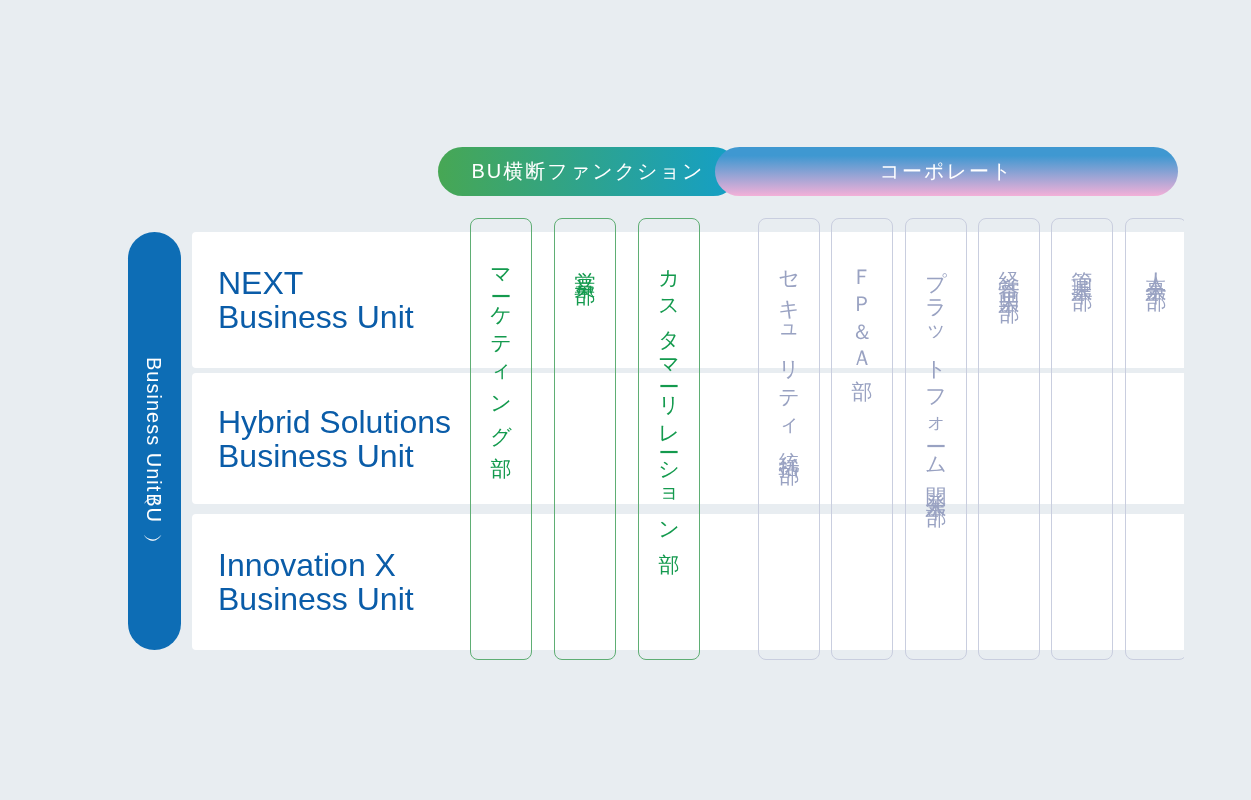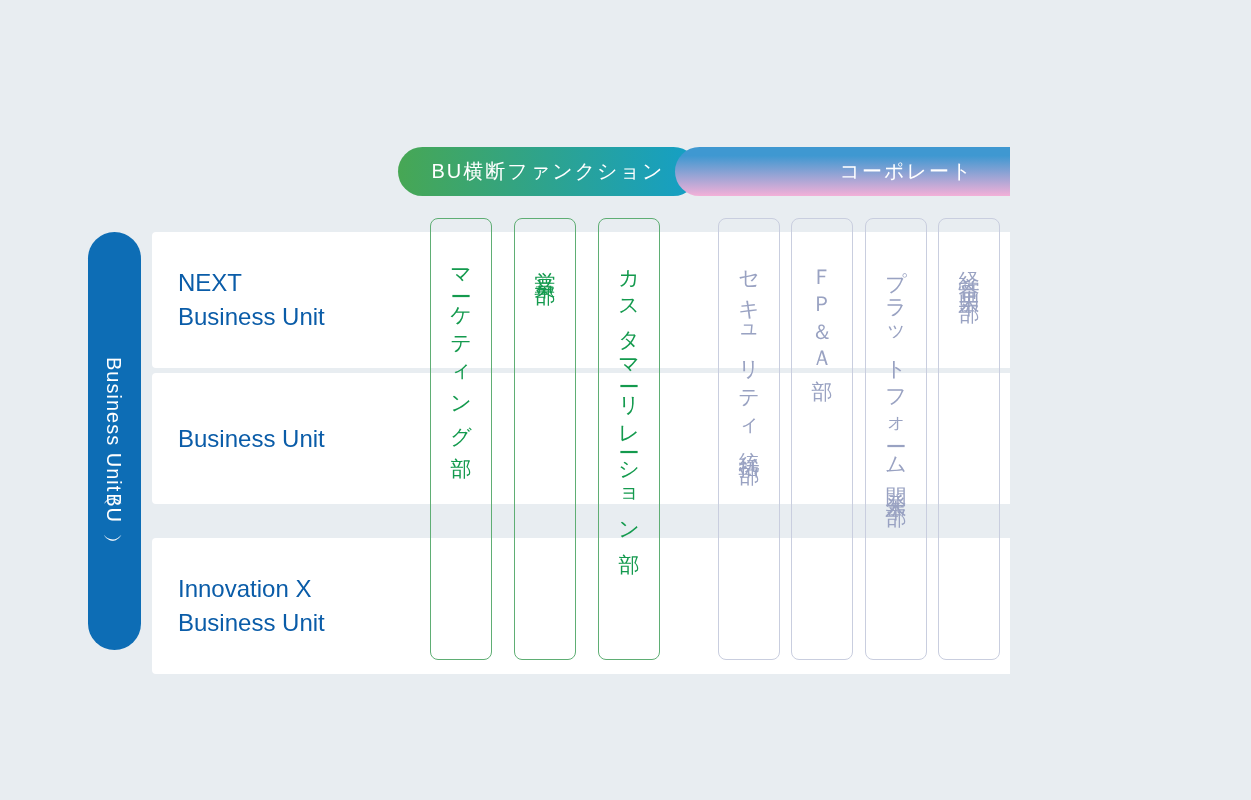--- a/index.html
+++ b/index.html
@@ -2,24 +2,25 @@
 <html><head>
 <meta charset="utf-8">
 <style>
   html, body { margin: 0; padding: 0; }
   body {
     font-family: "Liberation Sans", "DejaVu Sans", sans-serif;
     background: #e8edf1;
   }
   .canvas {
     position: relative;
-    width: 1010px;
+    width: 1144px;
     height: 800px;
     background: var(--background, #e8edf1);
     overflow: hidden;
+    margin-left: 40px;
   }
 
   
   .group-pill {
     position: absolute;
     top: 147px;
     height: 49px;
     border-radius: 25px;
     display: flex;
     align-items: center;
@@ -65,25 +66,25 @@
     position: absolute;
     left: 152px;
     width: 1014px;
     background: #ffffff;
     border-radius: 4px;
     display: flex;
     align-items: center;
   }
   .bu-row.r0 { top: 232px; height: 136px; }
   .bu-row.r1 { top: 373px; height: 131px; }
-  .bu-row.r2 { top: 538px; height: 136px; }
+  .bu-row.r2 { top: 514px; height: 136px; }
   .bu-label {
     margin-left: 26px;
     color: var(--row-label-blue, #0a5ca8);
-    font-size: 24px;
+    font-size: 32px;
     font-weight: 500;
     line-height: 34px;
   }
   .bu-label span { display: block; }
 
   
   .dept-col {
     position: absolute;
     top: 218px;
     height: 442px;
@@ -135,20 +136,21 @@
   </div>
 
   <div class="bu-row r0">
     <div class="bu-label">
       <span>NEXT</span>
       <span>Business Unit</span>
     </div>
   </div>
   <div class="bu-row r1">
     <div class="bu-label">
+      <span>Hybrid Solutions</span>
       <span>Business Unit</span>
     </div>
   </div>
   <div class="bu-row r2">
     <div class="bu-label">
       <span>Innovation X</span>
       <span>Business Unit</span>
     </div>
   </div>
 

